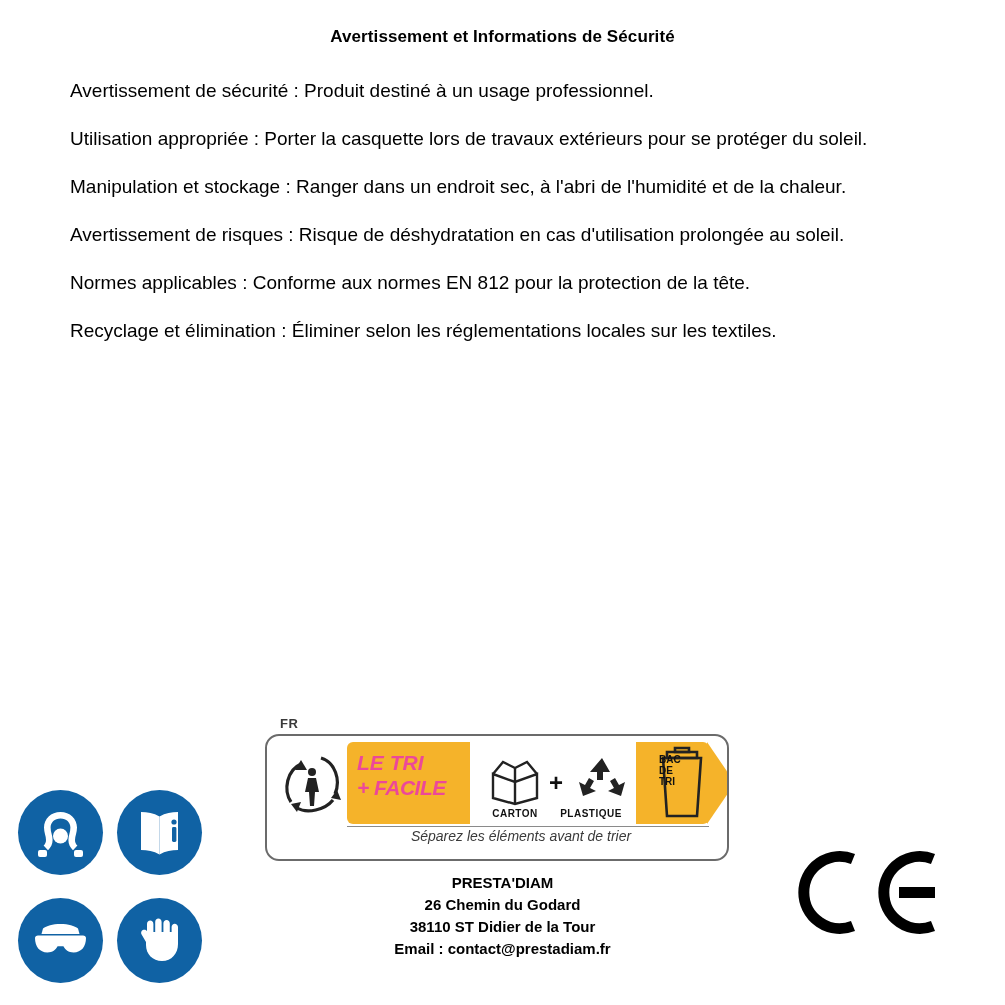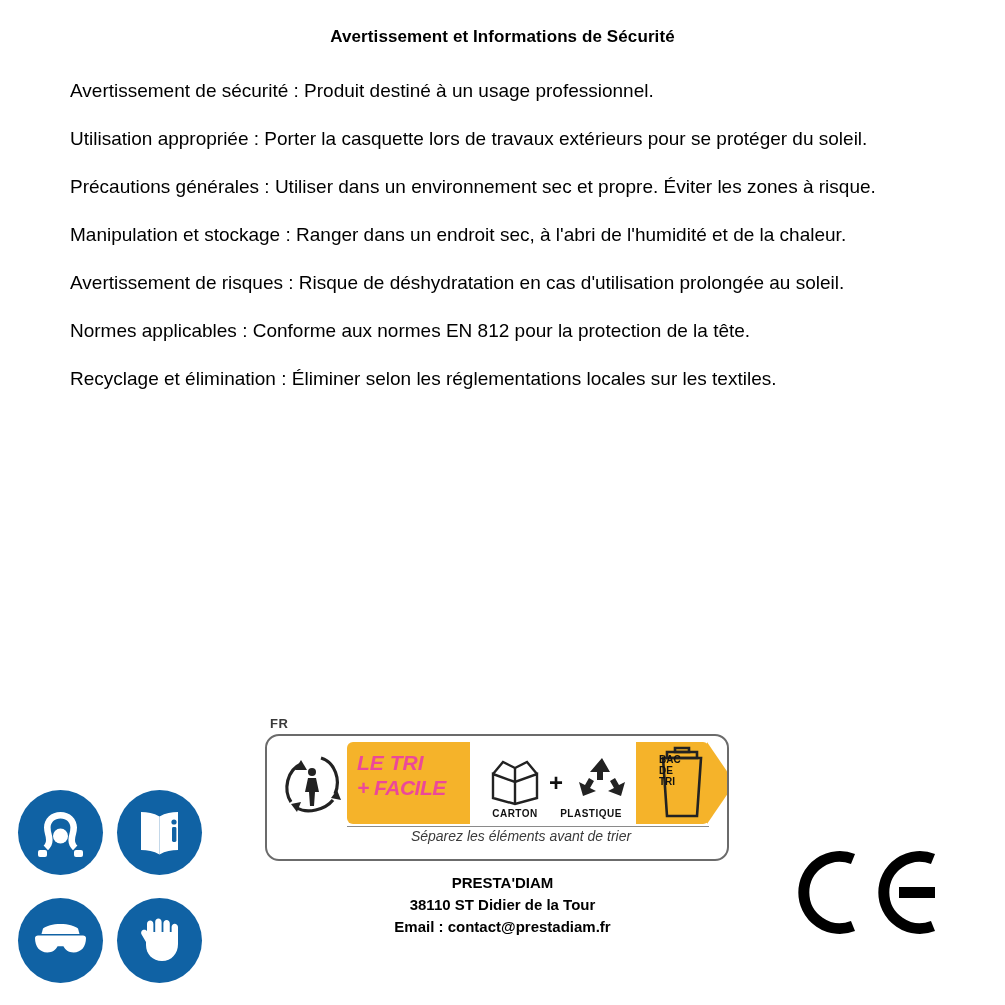--- a/index.html
+++ b/index.html
@@ -71,21 +71,21 @@
   
   .tri-block {
     position: absolute;
     left: 265px;
     top: 716px;
     width: 465px;
     height: 145px;
   }
   .tri-fr {
     position: absolute;
-    left: 5px;
+    left: 15px;
     top: 0px;
     font-size: 13px;
     font-weight: bold;
     color: #3a3a3a;
     letter-spacing: 0.5px;
   }
   .tri-box {
     position: absolute;
     left: 0px;
     top: 18px;
@@ -210,21 +210,20 @@
 </head>
 <body>
 
 <div class="page">
 
   <div class="doc-title">Avertissement et Informations de Sécurité</div>
 
   <div class="lines">
     <div class="line">Avertissement de sécurité : Produit destiné à un usage professionnel.</div>
     <div class="line">Utilisation appropriée : Porter la casquette lors de travaux extérieurs pour se protéger du soleil.</div>
-    <div class="line">Précautions générales : Utiliser dans un environnement sec et propre. Éviter les zones à risque.</div>
     <div class="line">Manipulation et stockage : Ranger dans un endroit sec, à l'abri de l'humidité et de la chaleur.</div>
     <div class="line">Avertissement de risques : Risque de déshydratation en cas d'utilisation prolongée au soleil.</div>
     <div class="line">Normes applicables : Conforme aux normes EN 812 pour la protection de la tête.</div>
     <div class="line">Recyclage et élimination : Éliminer selon les réglementations locales sur les textiles.</div>
   </div>
 
   <div class="picto-group">
 
     <div class="picto p1">
       <svg width="85" height="85" viewBox="0 0 85 85">
@@ -329,20 +328,21 @@
         <div>TRI</div>
       </div>
 
       <div class="tri-sep"></div>
       <div class="tri-footer">Séparez les éléments avant de trier</div>
     </div>
   </div>
 
   <div class="resp">
     <div>PRESTA'DIAM</div>
+    <div>26 Chemin du Godard</div>
     <div>38110 ST Didier de la Tour</div>
     <div>Email : contact@prestadiam.fr</div>
   </div>
 
   <div class="ce">
     <svg width="160" height="95" viewBox="0 0 160 95">
       <g fill="none" stroke="#000" stroke-width="11">
         <path d="M58 14 A36 36 0 1 0 58 81"></path>
         <path d="M138 14 A36 36 0 1 0 138 81"></path>
         <path d="M104 47.5 L140 47.5"></path>

